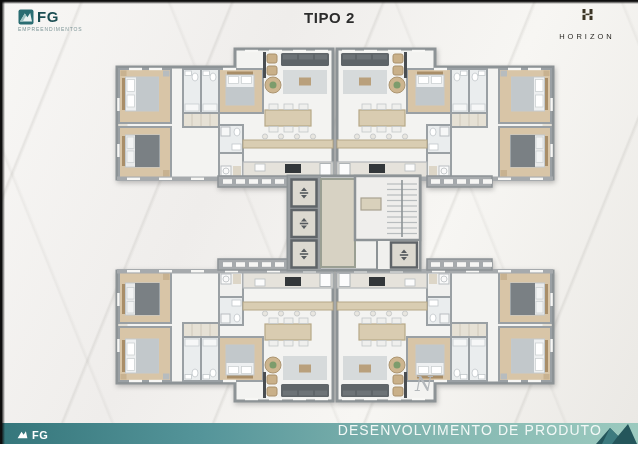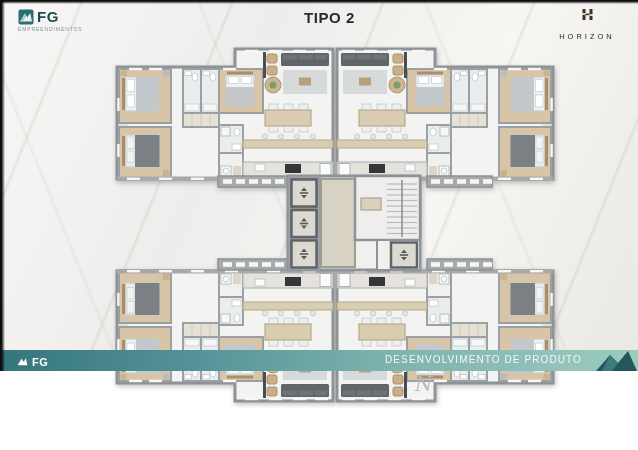--- a/index.html
+++ b/index.html
@@ -1,17 +1,17 @@
 <!DOCTYPE html>
 <html><head>
 <meta charset="utf-8">
 <style>
   html,body{margin:0;padding:0;}
   body{width:638px;height:450px;overflow:hidden;font-family:"Liberation Sans",sans-serif;}
-  .slide{position:relative;width:638px;height:371px;background:
+  .slide{position:relative;width:638px;height:444px;background:
     linear-gradient(115deg,#f8f7f5 0%,#efedeb 35%,#f7f6f3 65%,#eae8e4 100%);}
   .marble{position:absolute;inset:0;pointer-events:none;background:
     repeating-linear-gradient(112deg,rgba(170,168,162,0) 0 74px,rgba(170,168,162,.22) 76px,rgba(170,168,162,0) 79px 140px),
     repeating-linear-gradient(68deg,rgba(185,183,178,0) 0 110px,rgba(185,183,178,.16) 112px,rgba(185,183,178,0) 115px 210px);}
   .edge-top{position:absolute;top:0;left:0;right:0;height:4px;background:linear-gradient(180deg,#0e0e0e 30%,rgba(14,14,14,0));z-index:9;}
   .edge-left{position:absolute;top:0;left:0;bottom:0;width:5px;background:linear-gradient(90deg,#0e0e0e 30%,rgba(14,14,14,0));z-index:9;}
 
   
   .hdr-fg{position:absolute;left:18px;top:8px;display:flex;flex-direction:column;}
   .hdr-fg .row{display:flex;align-items:center;gap:3px;}
@@ -25,21 +25,21 @@
   .plan{position:absolute;left:115px;top:40px;width:440px;height:378px;
         filter:drop-shadow(1px 2px 2.5px rgba(90,90,90,.38));}
   .compass{position:absolute;left:415px;top:372px;font-family:"DejaVu Serif",serif;
            font-style:italic;font-size:20px;color:#b4b8bb;z-index:5;}
 
   
   .footer{position:absolute;left:0;right:0;bottom:0;height:21px;
           background:linear-gradient(90deg,#35767b 0%,#55959a 32%,#7fb3ae 62%,#9ccabf 100%);}
   .f-fg{position:absolute;left:16px;bottom:3px;display:flex;align-items:center;gap:3px;}
   .f-fg .fg-txt{font-size:11px;font-weight:bold;color:#ffffff;letter-spacing:.5px;}
-  .f-cap{position:absolute;right:56px;bottom:6px;font-size:10px;color:#f2f8f6;letter-spacing:1.1px;}
+  .f-cap{position:absolute;right:36px;bottom:6px;font-size:14px;color:#f2f8f6;letter-spacing:1.1px;}
   .f-gfx{position:absolute;right:0;bottom:0;height:22px;}
 </style>
 </head>
 <body>
 
 <div class="slide">
   <div class="marble"></div>
 
   <div class="hdr-fg">
     <div class="row">

